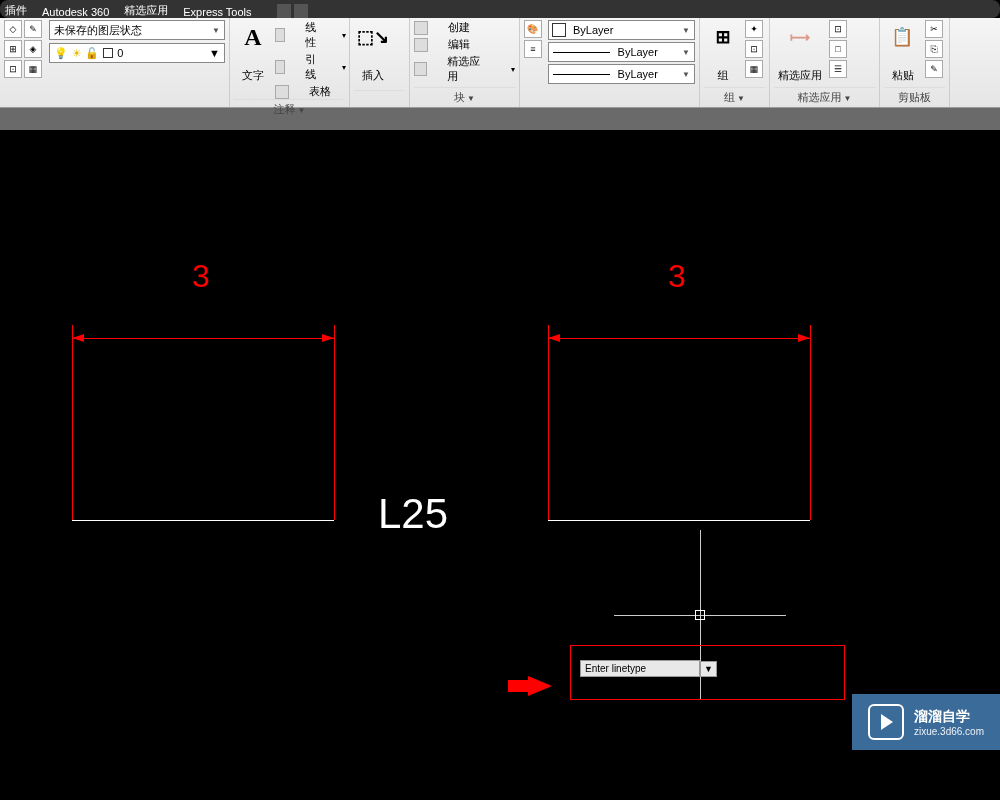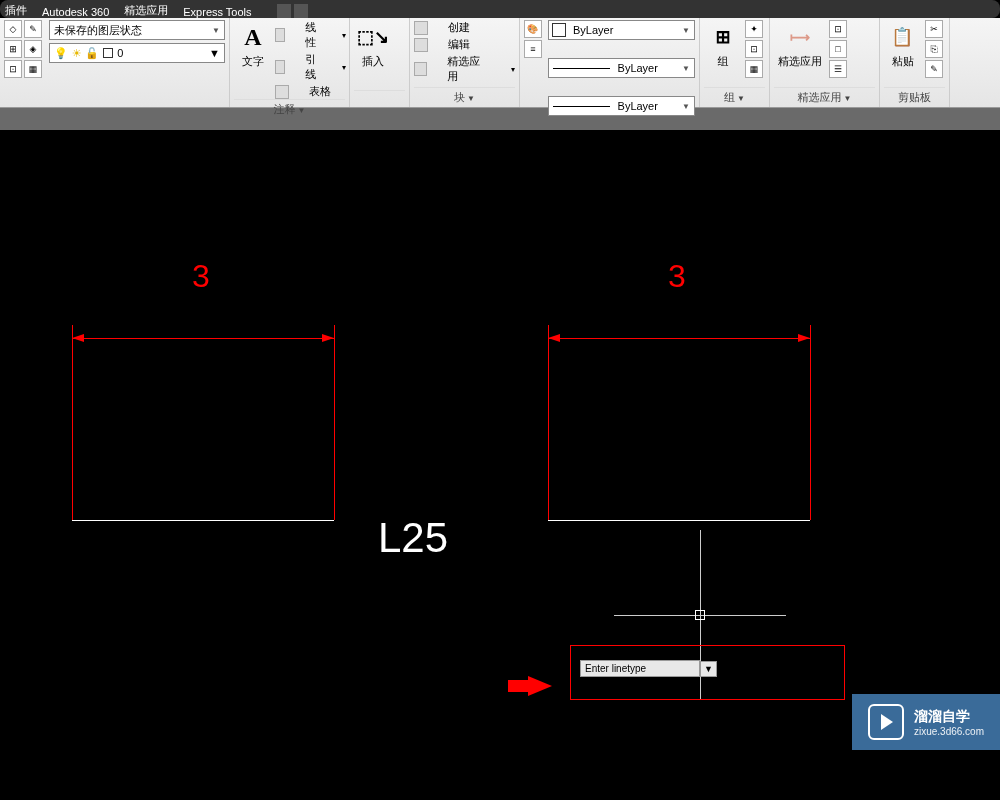--- a/index.html
+++ b/index.html
@@ -24,30 +24,30 @@
     .layer-right { flex: 1; display: flex; flex-direction: column; gap: 3px; }
     .layer-dropdown { background: #fff; border: 1px solid #888; height: 20px; display: flex; align-items: center; padding: 0 4px; font-size: 11px; justify-content: space-between; cursor: pointer; }
     .layer-dropdown .dd-arrow { font-size: 8px; color: #555; }
     .layer-bottom { display: flex; align-items: center; gap: 4px; background: #fff; border: 1px solid #888; height: 20px; padding: 0 4px; font-size: 11px; }
     .bulb { color: #e6b800; }
     .sun { color: #e6b800; }
     
     .annotate-panel { width: 120px; }
     .big-icon-col { display: flex; flex-direction: column; align-items: center; padding: 2px 4px; cursor: pointer; }
     .big-icon { width: 30px; height: 30px; display: flex; align-items: center; justify-content: center; font-size: 24px; font-family: "Times New Roman"; font-weight: bold; }
-    .big-label { font-size: 11px; margin-top: 2px; }
+    .big-label { font-size: 11px; margin-top: 16px; }
     .mini-list { display: flex; flex-direction: column; gap: 2px; font-size: 11px; }
     .mini-item { display: flex; align-items: center; gap: 20px; cursor: pointer; }
     .mini-item .mi-icon { width: 14px; height: 14px; display: inline-block; background: #ddd; border: 1px solid #aaa; }
     
     .insert-panel { width: 60px; }
     .block-panel { width: 110px; }
     
     .props-panel { width: 180px; }
-    .prop-row { display: flex; align-items: center; background: #fff; border: 1px solid #888; height: 20px; font-size: 11px; margin-bottom: 18px; cursor: pointer; }
+    .prop-row { display: flex; align-items: center; background: #fff; border: 1px solid #888; height: 20px; font-size: 11px; margin-bottom: 2px; cursor: pointer; }
     .prop-swatch { width: 14px; height: 14px; border: 1px solid #333; margin: 0 3px; background: #fff; }
     .linetype-preview { flex: 1; display: flex; align-items: center; padding: 0 4px; }
     .linetype-line { height: 1px; background: #000; flex: 1; }
     .prop-label { flex: 1; padding: 0 4px; }
     .prop-arrow { font-size: 8px; padding: 0 4px; color: #555; }
     .props-left-icons { display: flex; flex-direction: column; gap: 2px; padding-right: 3px; }
     
     .group-panel { width: 70px; }
     .util-panel { width: 110px; }
     .clip-panel { width: 70px; }
@@ -57,21 +57,21 @@
     .gray-band { background: #6a6a6a; height: 22px; }
     
     .canvas { position: absolute; top: 130px; left: 0; right: 0; bottom: 0; background: #000; overflow: hidden; }
     
     .dim-text { color: #ff0000; font-size: 32px; font-family: Arial; position: absolute; }
     .dim-line { position: absolute; background: #ff0000; }
     .dim-arrow-l { position: absolute; width: 0; height: 0; border-top: 4px solid transparent; border-bottom: 4px solid transparent; border-right: 12px solid #ff0000; }
     .dim-arrow-r { position: absolute; width: 0; height: 0; border-top: 4px solid transparent; border-bottom: 4px solid transparent; border-left: 12px solid #ff0000; }
     
     .obj-line { position: absolute; background: #fff; height: 1px; }
-    .main-label { position: absolute; color: #fff; font-family: Arial; font-size: 42px; margin-top: 24px; }
+    .main-label { position: absolute; color: #fff; font-family: Arial; font-size: 42px; }
     
     .crosshair-v { position: absolute; background: #ccc; width: 1px; }
     .crosshair-h { position: absolute; background: #ccc; height: 1px; }
     .pickbox { position: absolute; border: 1px solid #fff; width: 10px; height: 10px; }
     
     .dyn-input { position: absolute; display: flex; align-items: center; }
     .dyn-field { background: #e8e8e8; border: 1px solid #999; padding: 2px 4px; font-size: 10px; min-width: 120px; }
     .dyn-arrow { background: #e8e8e8; border: 1px solid #999; padding: 2px 3px; font-size: 9px; }
     .red-rect { position: absolute; border: 1px solid #ff0000; }
     .red-arrow-big { position: absolute; width: 0; height: 0; border-top: 10px solid transparent; border-bottom: 10px solid transparent; border-left: 24px solid #ff0000; }

